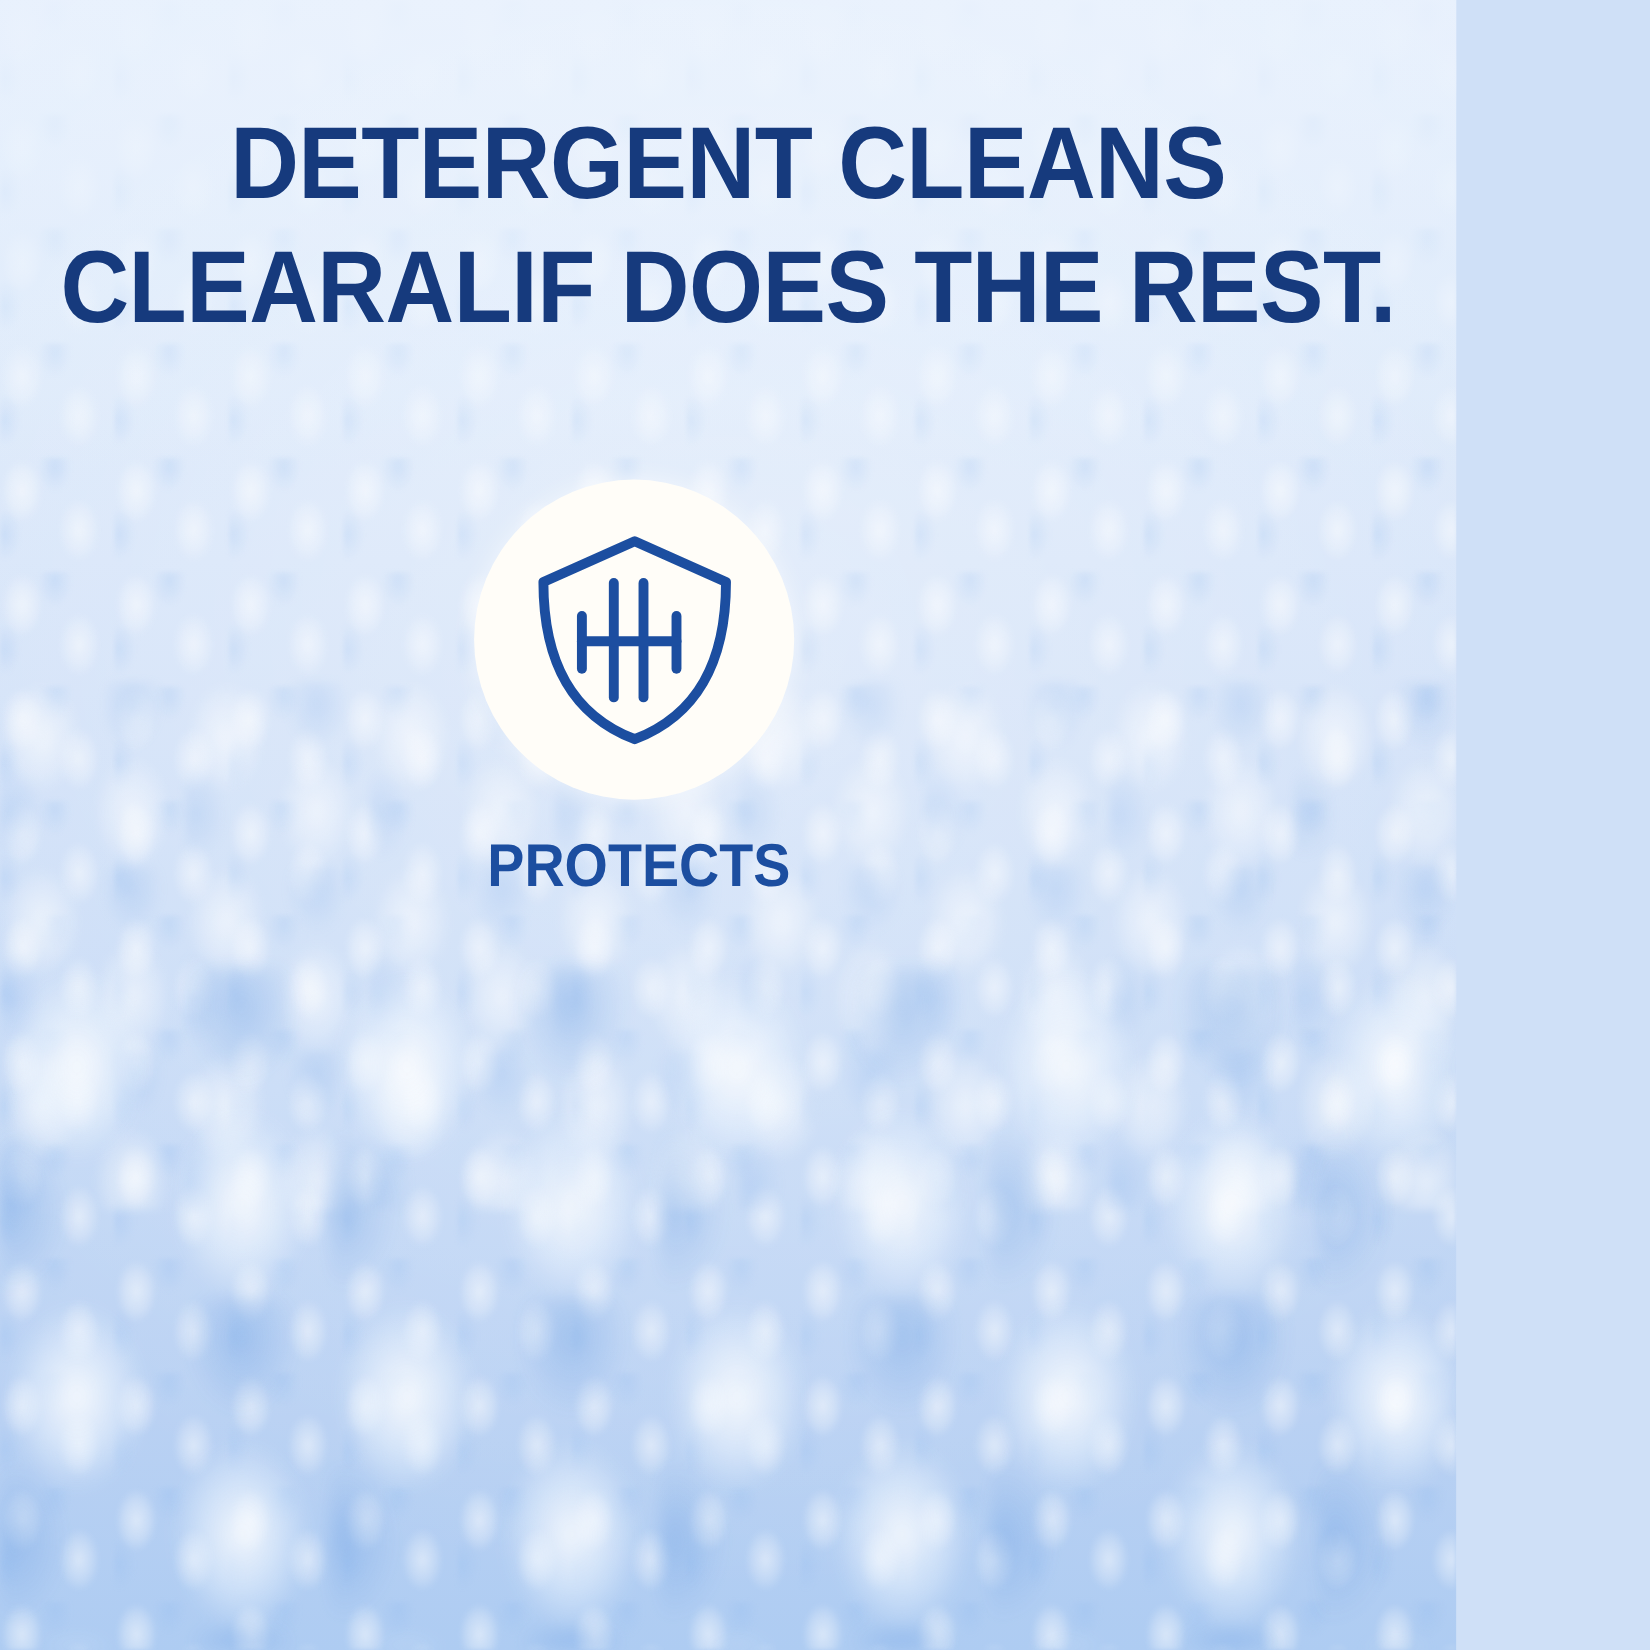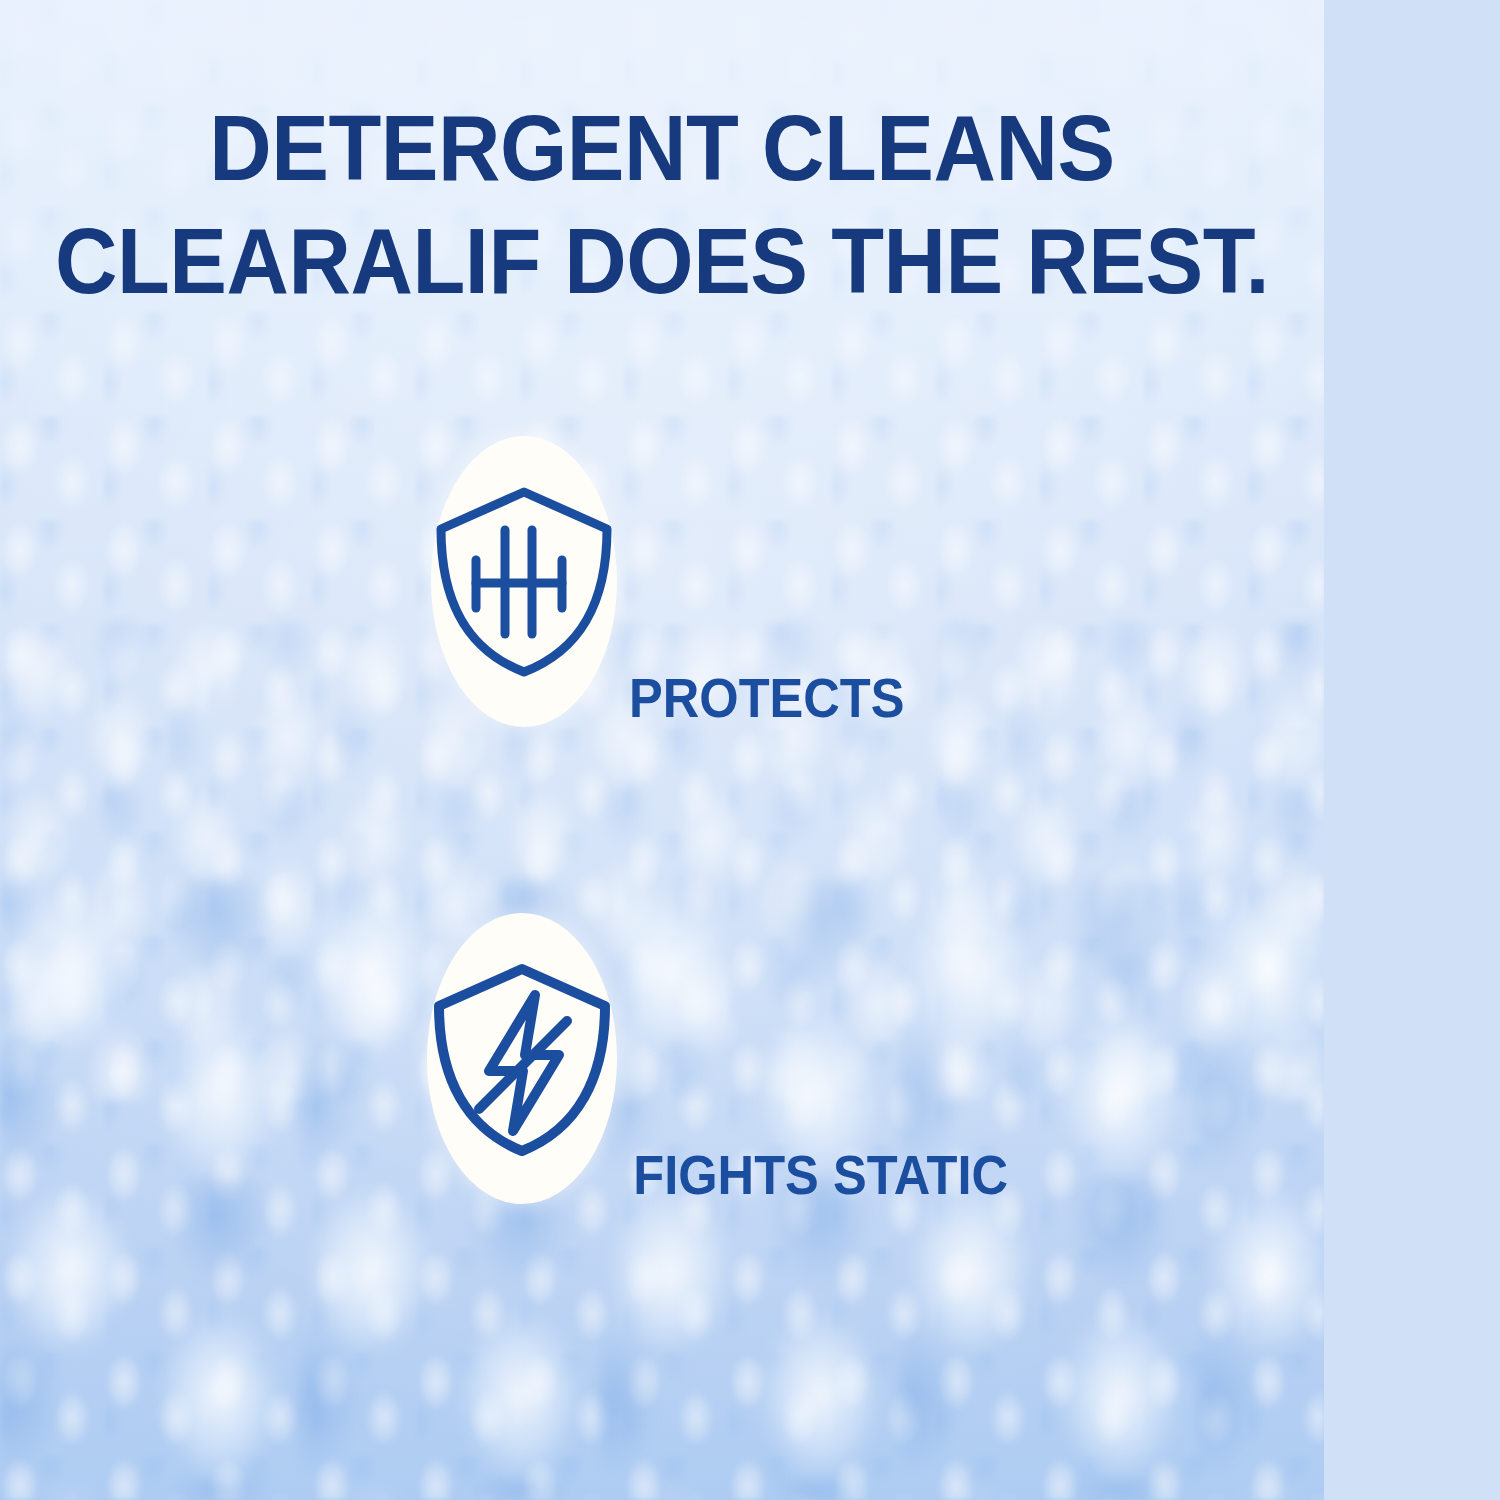--- a/index.html
+++ b/index.html
@@ -76,21 +76,21 @@
   }
 
   
   .grid{
     position:absolute;left:0;right:0;top:436px;
   }
   .row{display:flex;justify-content:center;}
   .row-2{margin-top:186px;}
   .cell{
     width:460px;
-    display:flex;flex-direction:row;align-items:flex-end;
+    display:flex;flex-direction:column;align-items:flex-start;
   }
   .cell.protects  {margin-left:-12px;margin-right:-10px;}
   .cell.softens   {margin-left:-10px;}
   .cell.freshens  {margin-left:-12px;margin-right:-10px;}
   .cell.static    {margin-left:-10px;}
 
   .bubble{
     width:291px;height:291px;border-radius:50%;
     background:#fffdf8;
     display:flex;align-items:center;justify-content:center;
@@ -144,31 +144,17 @@
         </div>
         <div class="caption">PROTECTS</div>
       </div>
 
 
     </div>
 
     <div class="row row-2">
 
 
-      <div class="cell static">
-        <div class="bubble">
-          <span>
-            <svg width="190" height="200" viewBox="0 0 190 200">
-              <path class="ico" style="stroke-width:10" d="M95 10 L178 47 C178 120 150 170 95 192 C40 170 12 120 12 47 Z"></path>
-
-              <path class="ico" style="stroke-width:10" d="M108 36 L62 112 L96 112 L86 172 L132 96 L98 96 Z"></path>
-
-              <line class="ico" style="stroke-width:10" x1="140" y1="62" x2="52" y2="150"></line>
-            </svg>
-          </span>
-        </div>
-        <div class="caption">FIGHTS STATIC</div>
-      </div>
 
     </div>
 
   </div>
 </div>
 
 </body></html>

